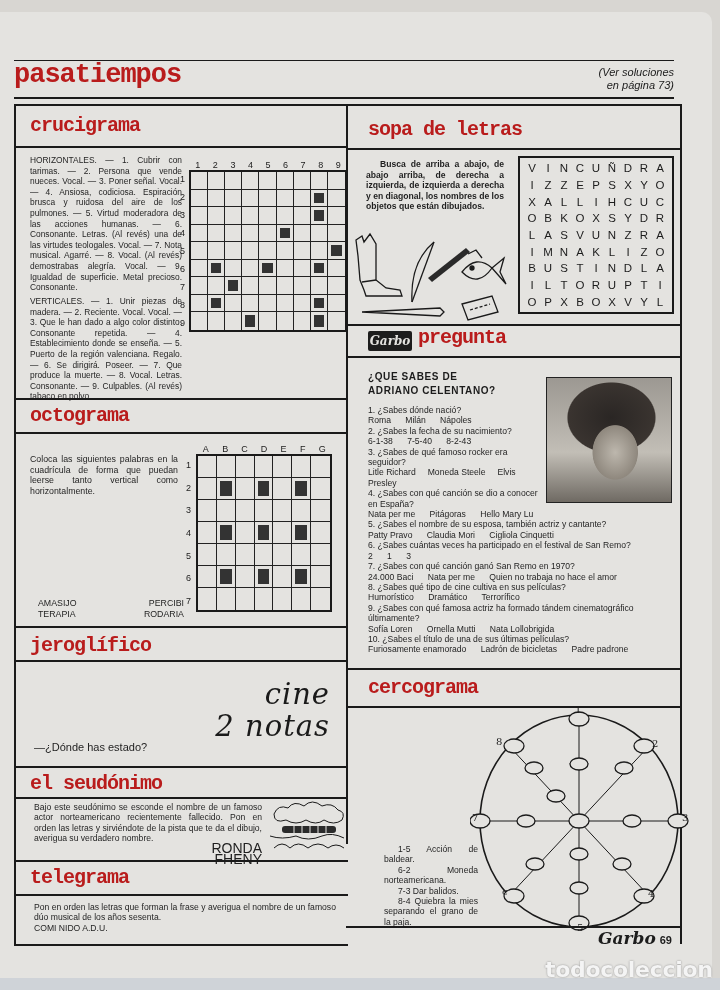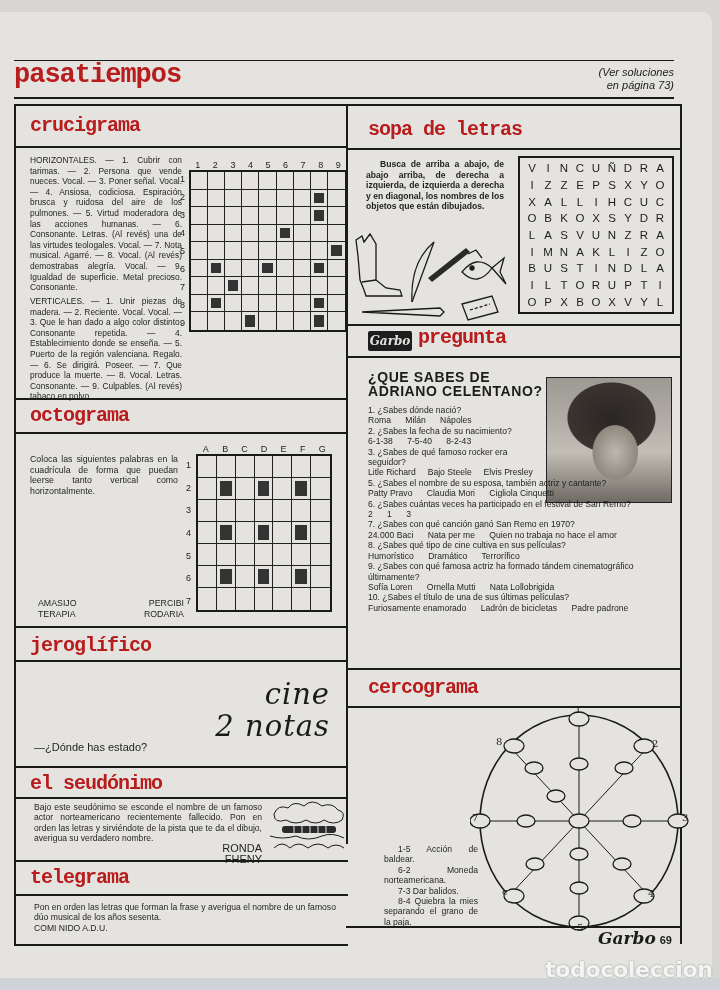--- a/index.html
+++ b/index.html
@@ -39,21 +39,21 @@
   .og { position:absolute; left:196px; top:454px; width:136px; height:158px; border:2px solid #1a1a1a; display:grid; grid-template-columns:repeat(7,1fr); grid-template-rows:repeat(7,1fr); }
   .og .c { border-right:1px solid #222; border-bottom:1px solid #222; position:relative; }
   .og .c.b::after { content:""; position:absolute; left:3px; top:3px; right:3px; bottom:3px; background:#333; }
   .og-cols { position:absolute; left:196px; top:444px; width:136px; display:grid; grid-template-columns:repeat(7,1fr); font-size:9px; text-align:center; }
   .og-rows { position:absolute; left:186px; top:454px; width:10px; height:158px; display:grid; grid-template-rows:repeat(7,1fr); font-size:9px; align-items:center; }
 
   
   .ws { position:absolute; left:518px; top:156px; width:156px; height:158px; border:2px solid #1a1a1a; padding:2px 4px; display:grid; grid-template-columns:repeat(9,1fr); grid-template-rows:repeat(9,1fr); font-size:11.5px; text-align:center; align-items:center; letter-spacing:0; }
 
   .photo { position:absolute; left:546px; top:377px; width:126px; height:126px; border:1px solid #222; background: radial-gradient(ellipse 30% 36% at 55% 60%, #bdb7ad 0%, #8f887e 60%, transparent 62%), radial-gradient(ellipse 50% 40% at 52% 32%, #2a2624 0%, #3a3430 70%, transparent 72%), linear-gradient(180deg,#9c9892,#c2beb6 60%,#6f6a63); }
-  .q-title { position:absolute; left:368px; top:370px; font-size:14px; font-weight:bold; line-height:14px; letter-spacing:0.6px; }
+  .q-title { position:absolute; left:368px; top:370px; font-size:10px; font-weight:bold; line-height:14px; letter-spacing:0.6px; }
 
   .garbo-badge { position:absolute; left:368px; top:331px; width:44px; height:20px; background:#1d1d1d; color:#e4e3e0; font-style:italic; font-weight:bold; font-size:12px; text-align:center; line-height:20px; border-radius:2px; font-family:"DejaVu Serif", serif; }
 
   .script { position:absolute; font-family:"DejaVu Serif", serif; font-style:italic; font-size:29px; line-height:32px; color:#1a1a1a; text-align:right; font-weight:normal; letter-spacing:1px; }
 
   .footer-garbo { position:absolute; right:48px; top:928px; font-family:"DejaVu Serif", serif; font-style:italic; font-size:17px; font-weight:bold; }
   .footer-page { font-family:"Liberation Sans",sans-serif; font-style:normal; font-size:11px; margin-left:4px; }
   .watermark { position:absolute; left:545px; top:957px; font-family:"DejaVu Sans",sans-serif; font-weight:bold; font-size:22px; color:#f4f4f4; text-shadow:0 0 2px #888; letter-spacing:-0.3px; }
   .bottom-strip { position:absolute; left:0; top:978px; width:720px; height:12px; background:#cfd3d8; }
 </style>
@@ -313,21 +313,25 @@
     <div style="width: 170px;">
       <div>1. ¿Sabes dónde nació?</div>
       <div style="white-space: pre-wrap;">Roma      Milán      Nápoles</div>
     </div>
     <div style="width: 170px;">
       <div>2. ¿Sabes la fecha de su nacimiento?</div>
       <div style="white-space: pre-wrap;">6-1-38      7-5-40      8-2-43</div>
     </div>
     <div style="width: 170px;">
       <div>3. ¿Sabes de qué famoso rocker era seguidor?</div>
-      <div style="white-space: pre-wrap;">Litle Richard     Bajo Steele     Elvis Presley</div>
+      <div style="white-space: pre-wrap;">Litle Richard     Moneda Steele     Elvis Presley</div>
+    </div>
+    <div style="width: 170px;">
+      <div>4. ¿Sabes con qué canción se dio a conocer en España?</div>
+      <div style="white-space: pre-wrap;">Nata per me      Pitágoras      Hello Mary Lu</div>
     </div>
     <div style="width: 310px;">
       <div>5. ¿Sabes el nombre de su esposa, también actriz y cantante?</div>
       <div style="white-space: pre-wrap;">Patty Pravo      Claudia Mori      Cigliola Cinquetti</div>
     </div>
     <div style="width: 310px;">
       <div>6. ¿Sabes cuántas veces ha participado en el festival de San Remo?</div>
       <div style="white-space: pre-wrap;">2      1      3</div>
     </div>
     <div style="width: 310px;">
@@ -436,21 +440,21 @@
 <div class="script" style="left:190px;top:678px;width:140px;">
   <div>cine</div>
   <div>2 notas</div>
 </div>
 <div class="txt" style="left:34px;top:742px;font-size:11px;">—¿Dónde has estado?</div>
 <div class="rule" style="left:14px;top:766px;width:334px;"></div>
 
 <div class="hdr sec-title" style="left:30px;top:772px;">el seudónimo</div>
 <div class="rule" style="left:14px;top:797px;width:334px;"></div>
 <div class="txt justify" style="left:34px;top:802px;width:228px;font-size:8.6px;line-height:10.4px;">Bajo este seudónimo se esconde el nombre de un famoso actor norteamericano recientemente fallecido. Pon en orden las letras y sirviéndote de la pista que te da el dibujo, averigua su verdadero nombre.</div>
-<div class="txt" style="left:186px;top:843px;width:76px;text-align:right;font-size:11px;">RONDA FHENY</div>
+<div class="txt" style="left:186px;top:843px;width:76px;text-align:right;font-size:14px;">RONDA FHENY</div>
 <svg style="position:absolute;left:268px;top:796px;" width="80" height="60" viewBox="0 0 80 60">
   <g fill="none" stroke="#1a1a1a" stroke-width="1">
     <path d="M6 18 Q10 8 20 12 Q26 4 36 10 Q44 2 54 10 Q64 6 70 14 Q78 16 74 24 Q66 30 56 24 Q48 30 38 24 Q28 30 18 24 Q6 28 6 18 Z"></path>
     <path d="M2 40 Q14 44 28 40 Q40 46 54 40 Q64 36 76 42"></path>
     <path d="M6 52 Q14 44 22 52 Q30 44 40 52 Q50 44 60 52 Q68 46 76 52"></path>
   </g>
   <rect x="14" y="30" width="54" height="7" rx="3" fill="#2a2a2a"></rect>
   <g stroke="#e4e3e0" stroke-width="1">
       <path d="M26 30 V37 M34 30 V37 M42 30 V37 M50 30 V37 M58 30 V37"></path>
     </g>

